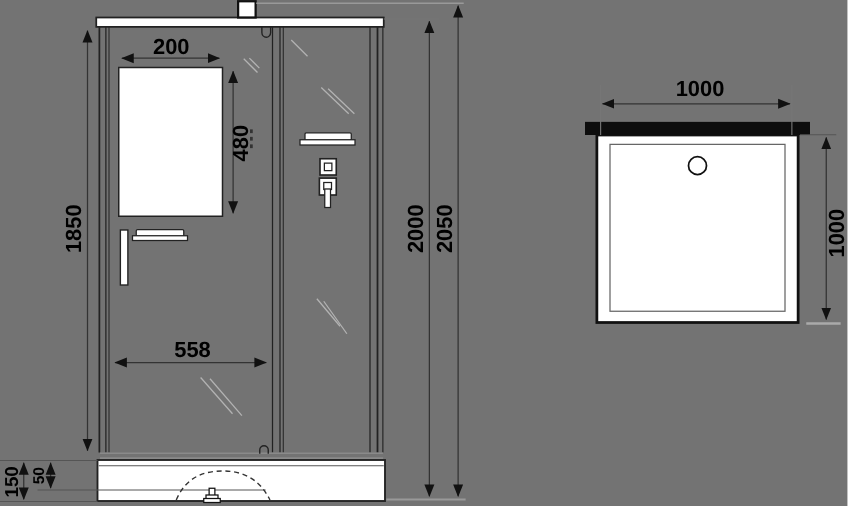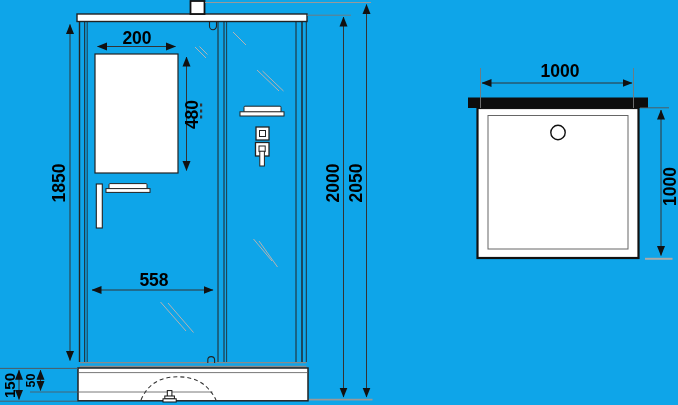--- a/index.html
+++ b/index.html
@@ -1,16 +1,16 @@
 <!DOCTYPE html>
 <html><head>
 <meta charset="utf-8">
 <style>
   html,body{margin:0;padding:0;background:#fff;}
-  .canvas{position:relative;width:678px;height:405px;background:#0ea5e9;overflow:hidden;}
+  .canvas{position:relative;width:678px;height:405px;background:#737373;overflow:hidden;}
   svg{display:block;}
   .dim-label{font-family:"Liberation Sans",sans-serif;font-weight:bold;fill:#000;}
   .fs-main{font-size:17.5px;}
   .fs-150{font-size:15px;}
   .fs-50{font-size:12.5px;}
 </style>
 </head>
 <body>
 
 <div class="canvas">

